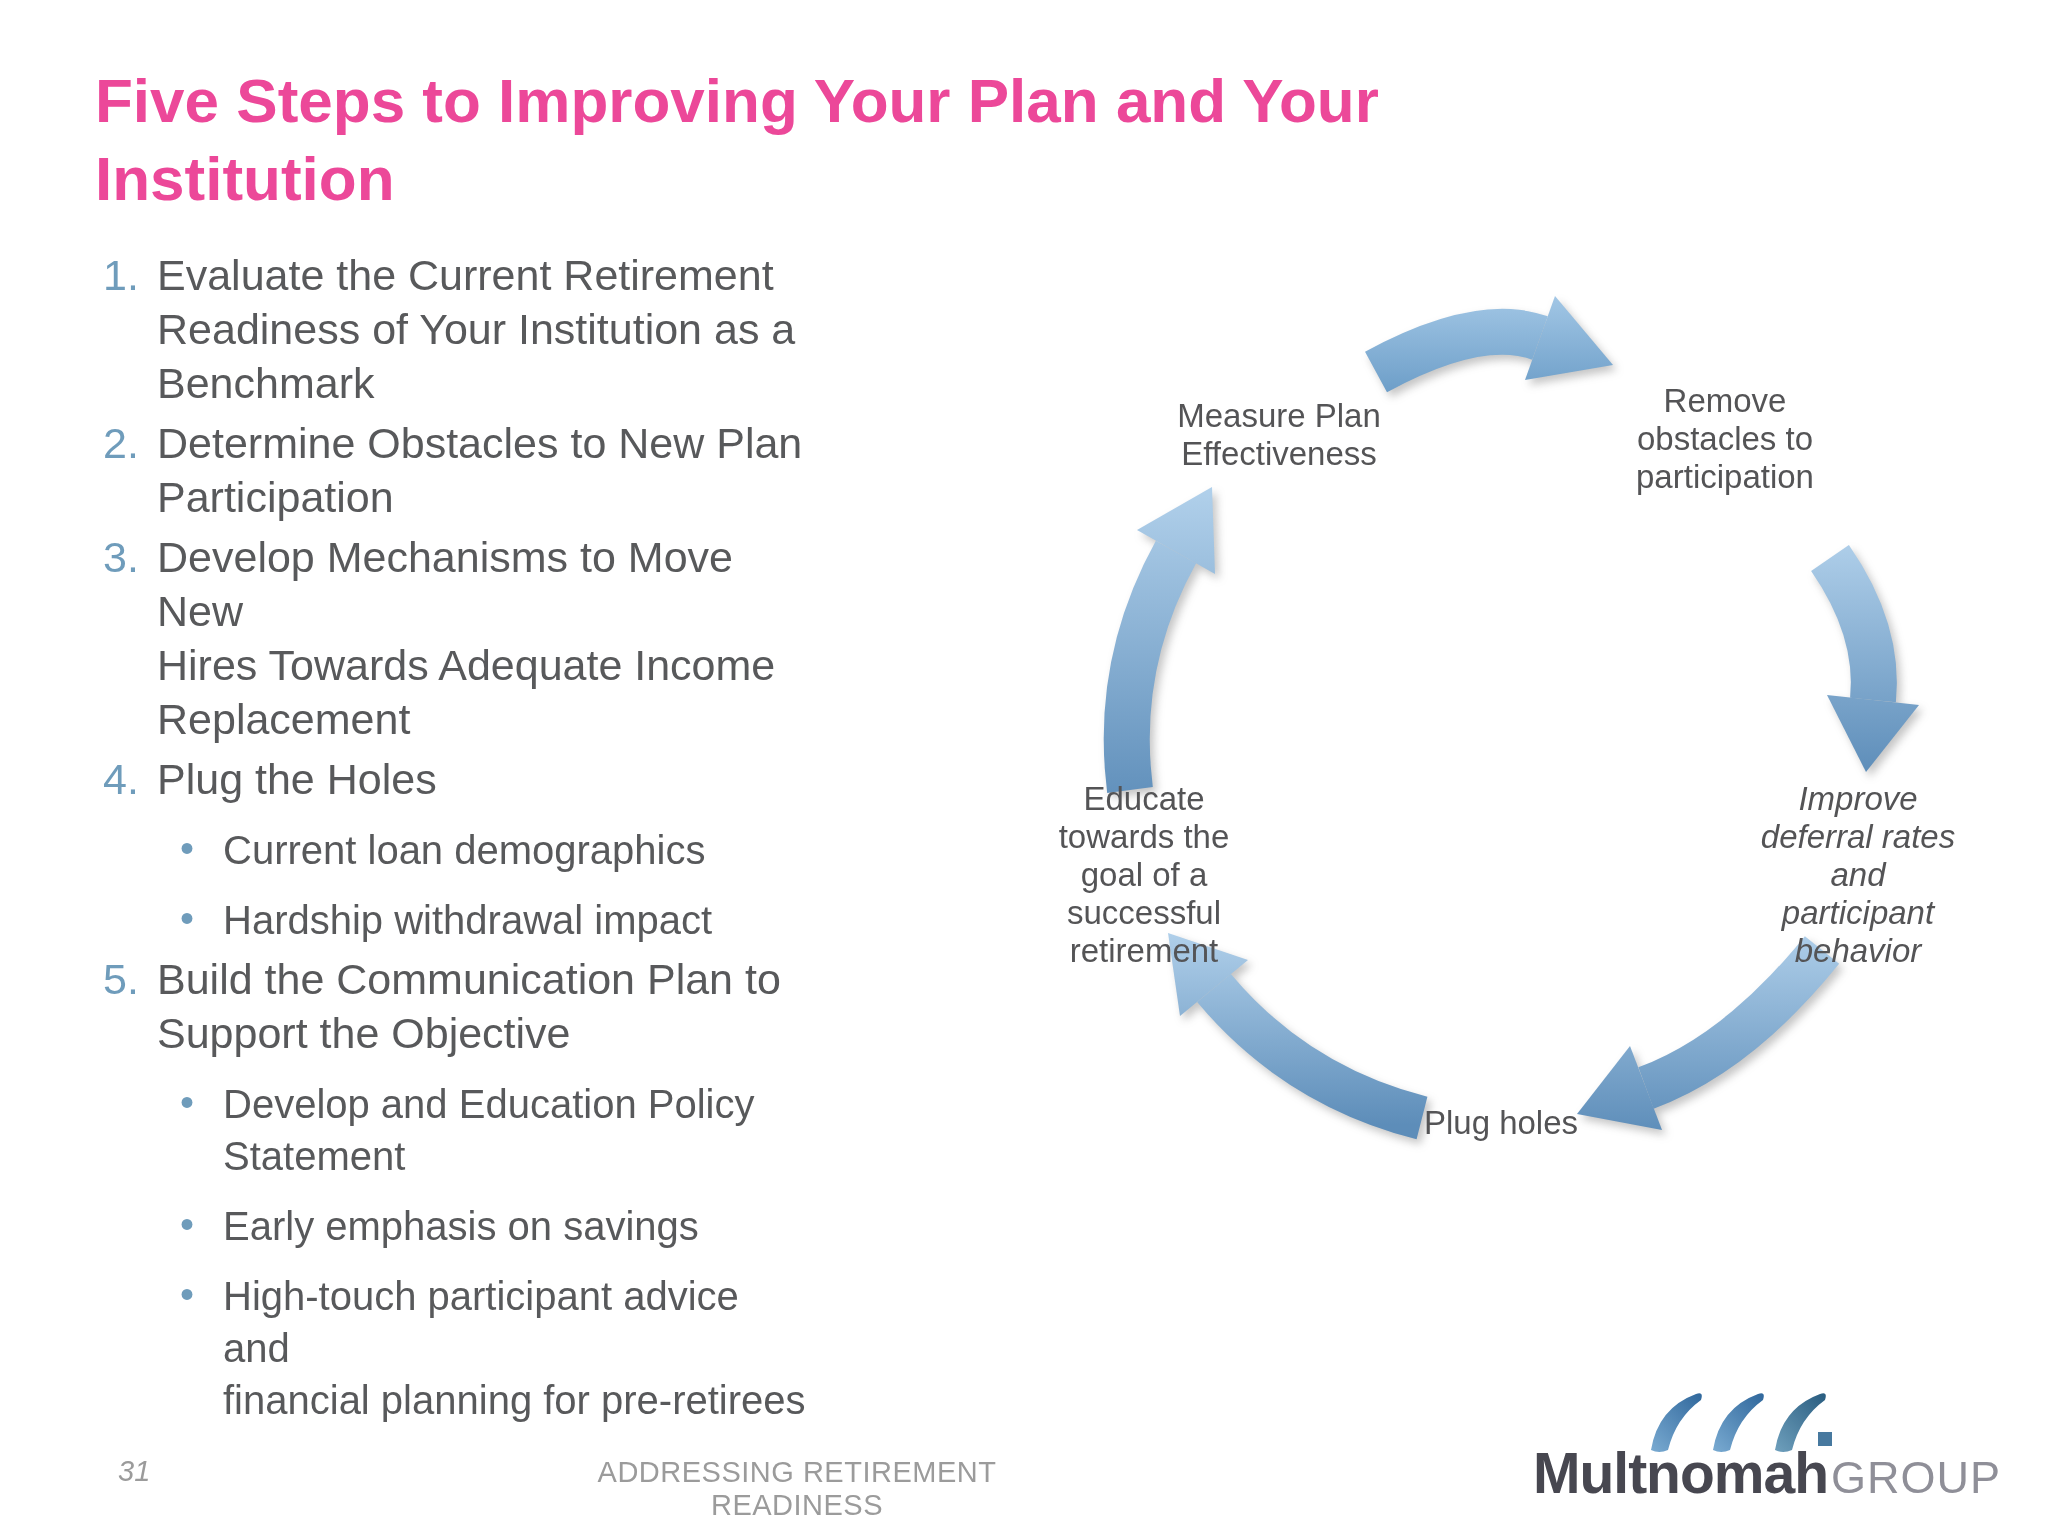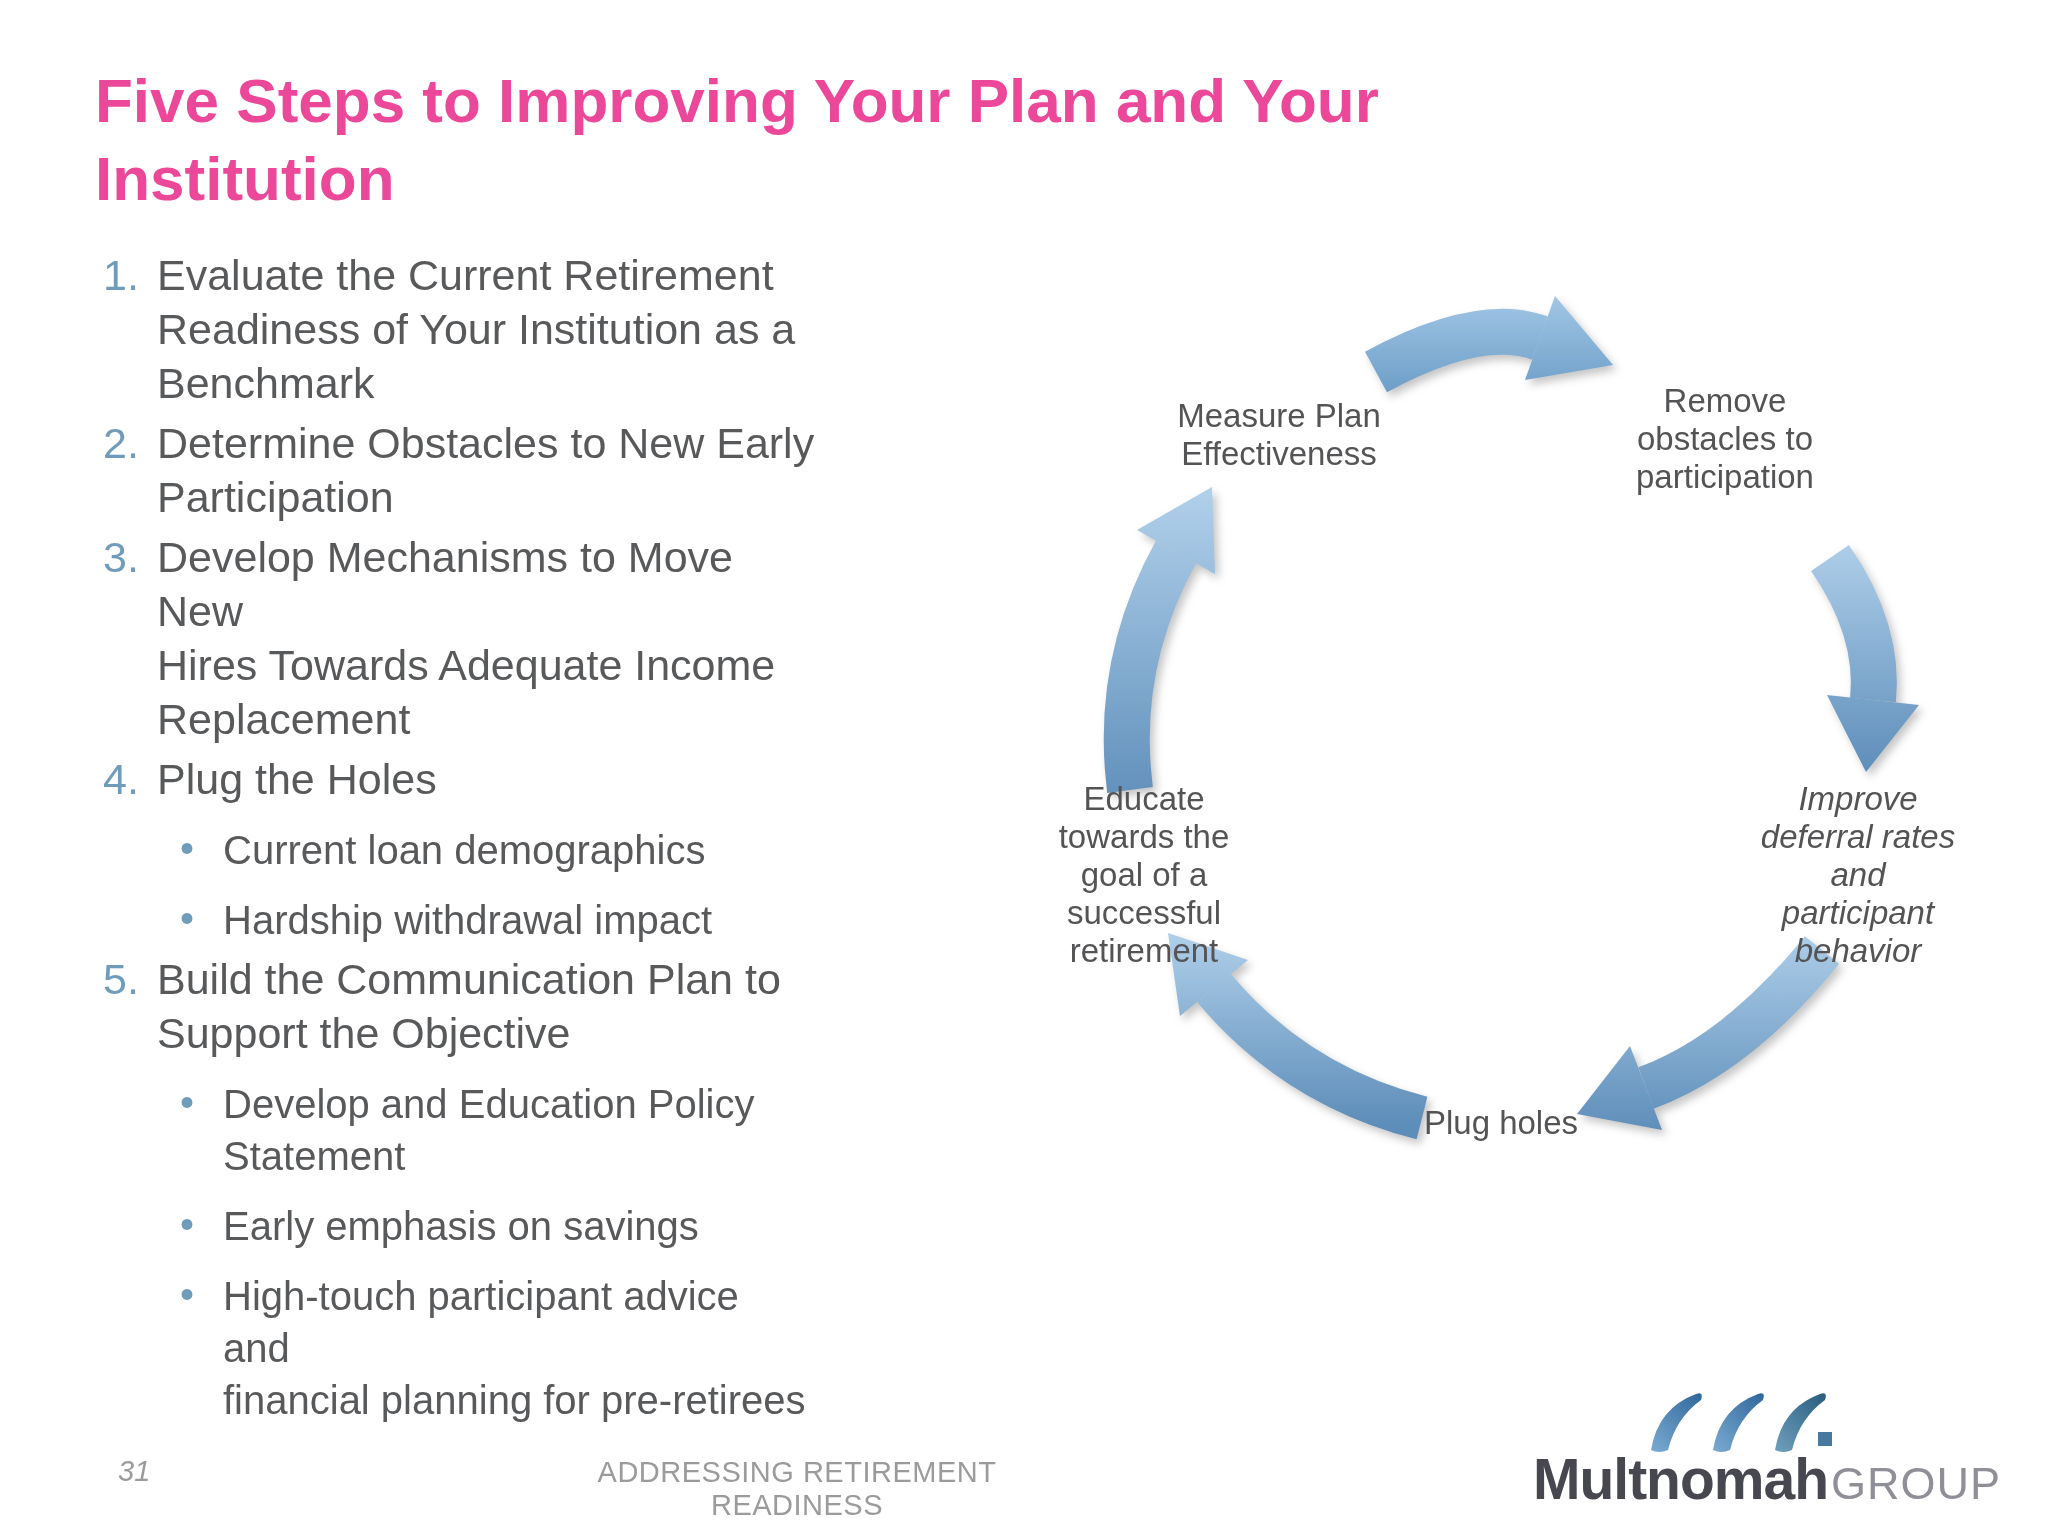--- a/index.html
+++ b/index.html
@@ -51,21 +51,21 @@
     position:absolute;left:118px;top:1455px;font-size:29px;color:#9b9b9b;font-style:italic;
   }
   #footer-text{
     position:absolute;left:517px;top:1456px;width:560px;text-align:center;
     font-size:29px;letter-spacing:0.5px;color:#9b9b9b;
   }
   
   #logo{position:absolute;left:1533px;top:1392px;width:460px;height:130px;}
   #logo-mark{position:absolute;left:113px;top:0px;}
   #logo-text{
-    position:absolute;left:0px;top:54px;display:flex;align-items:baseline;
+    position:absolute;left:0px;top:48px;display:flex;align-items:baseline;
   }
   #logo-brand{font-size:57px;font-weight:bold;color:#474750;letter-spacing:-1px;}
   #logo-suffix{font-size:45px;color:#8f8f98;letter-spacing:1px;margin-left:3px;}
 </style>
 </head>
 <body>
 
 <div id="title" class="pre">Five Steps to Improving Your Plan and Your
 Institution</div>
 
@@ -74,21 +74,21 @@
     <div class="row">
       <span class="num">1.</span>
       <span class="txt pre">Evaluate the Current Retirement
 Readiness of Your Institution as a
 Benchmark</span>
     </div>
   </li>
   <li>
     <div class="row">
       <span class="num">2.</span>
-      <span class="txt pre">Determine Obstacles to New Early
+      <span class="txt pre">Determine Obstacles to New Plan
 Participation</span>
     </div>
   </li>
   <li>
     <div class="row">
       <span class="num">3.</span>
       <span class="txt pre">Develop Mechanisms to Move New
 Hires Towards Adequate Income
 Replacement</span>
     </div>

